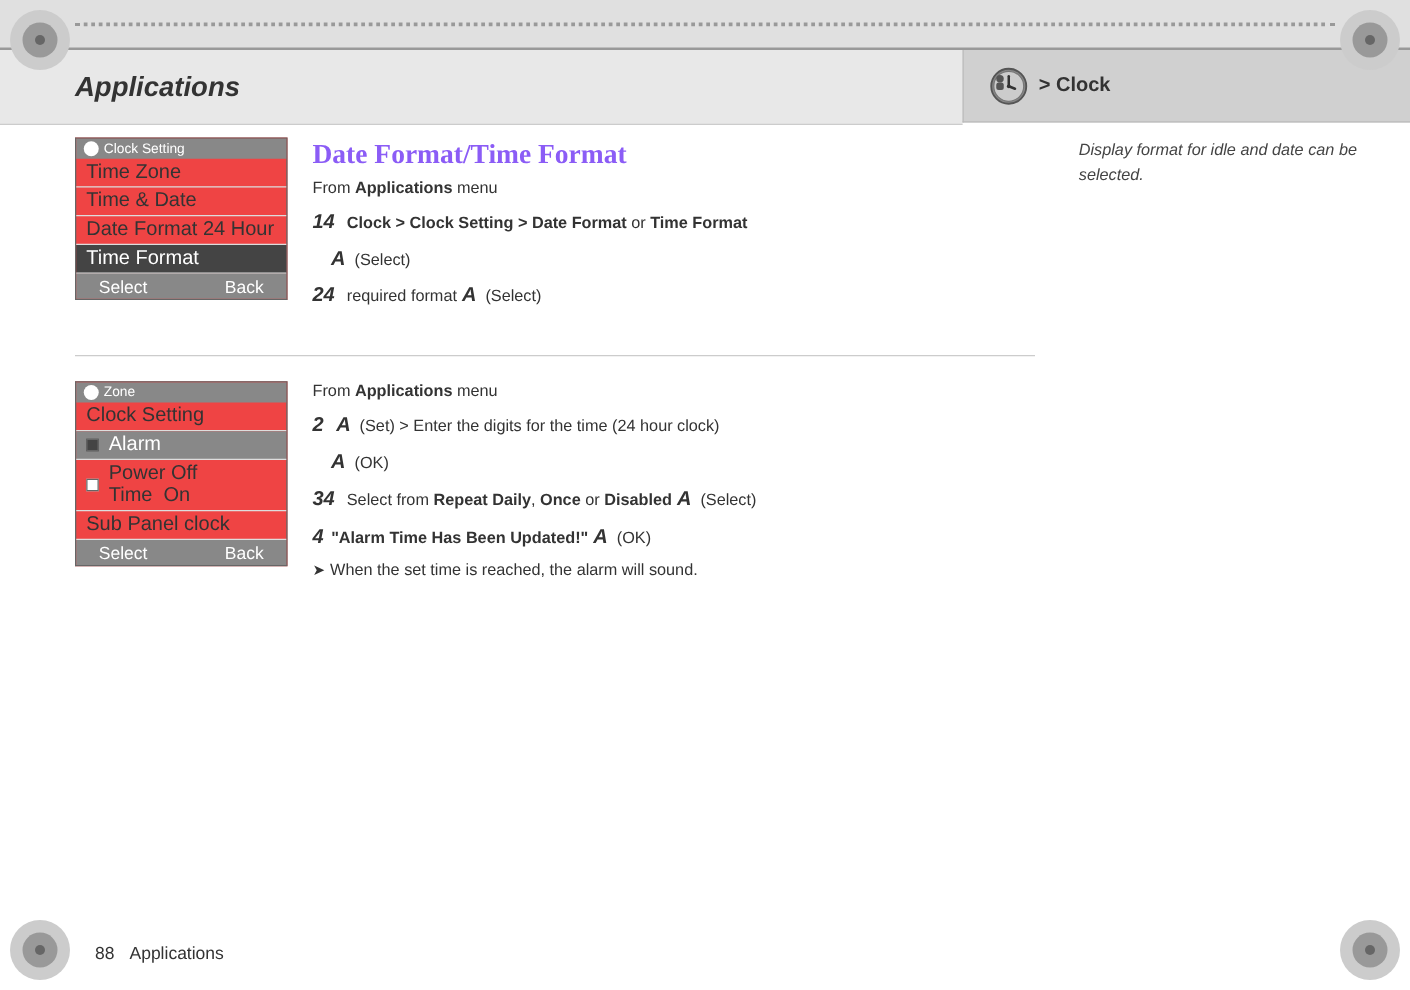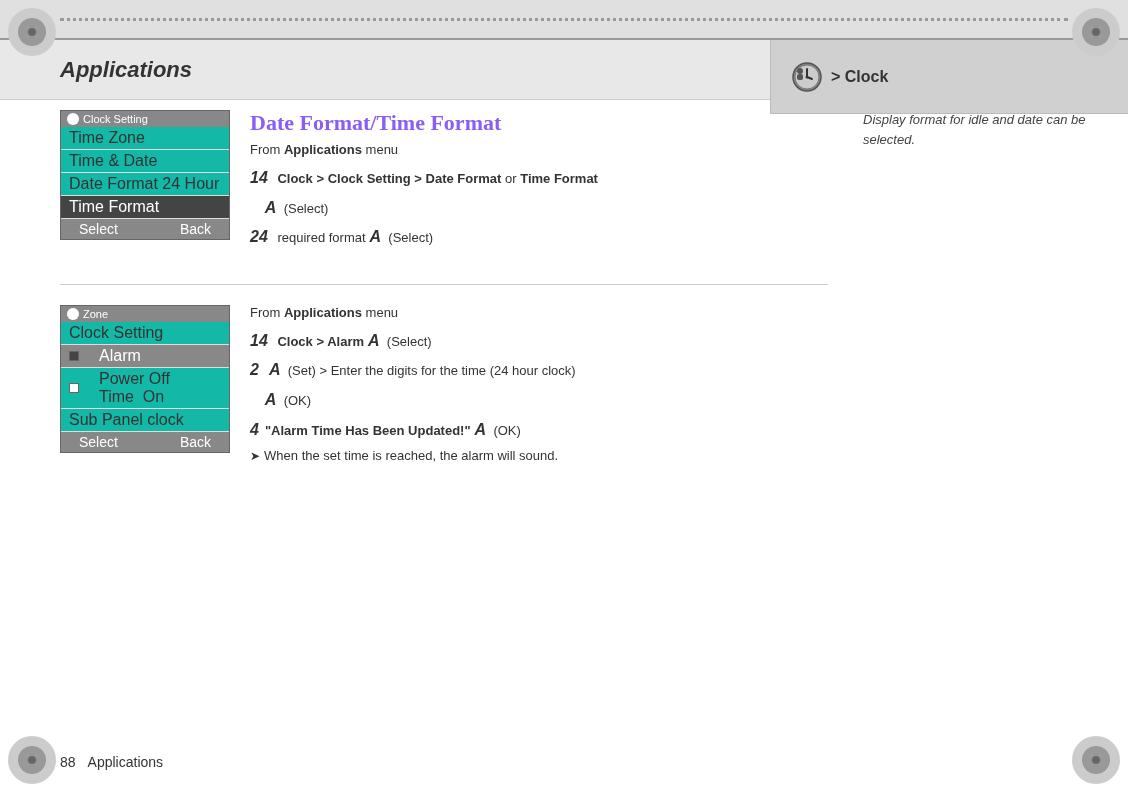--- a/index.html
+++ b/index.html
@@ -70,21 +70,21 @@
       font-weight: bold;
       color: #333;
     }
 
     
     .header-right {
       position: absolute;
       top: 40px;
       left: 770px;
       right: 0;
-      height: 74px;
+      height: 58px;
       background: #d0d0d0;
       display: flex;
       align-items: center;
       padding-left: 20px;
       border-bottom: 1px solid #bbb;
       border-left: 1px solid #bbb;
     }
     .clock-icon {
       width: 32px;
       height: 32px;
@@ -173,21 +173,21 @@
     .step-a {
       font-size: 16px;
       font-weight: bold;
       font-style: italic;
       margin-left: 4px;
     }
 
     
     .phone-screen {
       border: 1px solid #666;
-      background: #14b8a6;
+      background: #ef4444;
       font-size: 11px;
       font-family: Arial, sans-serif;
     }
 
     .phone-header {
       background: #888;
       color: #fff;
       padding: 2px 6px;
       font-size: 11px;
       display: flex;
@@ -224,39 +224,39 @@
       display: flex;
       justify-content: space-between;
       padding: 2px 18px;
       font-size: 14px;
       color: #fff;
     }
 
     .phone-row-with-check {
       display: flex;
       align-items: center;
-      gap: 20px;
+      gap: 8px;
     }
 
     .check-box {
       width: 10px; height: 10px;
       border: 1px solid #666;
       background: #fff;
       flex-shrink: 0;
     }
 
     .check-box.checked {
       background: #444;
     }
 
     
     .page-footer {
       position: absolute;
       bottom: 0;
-      left: 0;
+      left: 16px;
       right: 0;
       height: 60px;
       display: flex;
       align-items: center;
       padding-left: 60px;
     }
 
     .page-num {
       font-size: 14px;
       color: #333;
@@ -374,28 +374,28 @@
           <div class="phone-footer">
             <span>Select</span>
             <span>Back</span>
           </div>
         </div>
       </div>
 
       <div class="section-text">
         <div class="from-line">From <b>Applications</b> menu</div>
         <div class="step-line">
-          <span class="step-num">14</span>
-          <b>Clock &gt; Alarm</b><span class="step-a">A</span>&nbsp;&nbsp;(Select)
-        </div>
-        <div class="step-line">
           <span class="step-num">2</span><span class="step-a">A</span>&nbsp;&nbsp;(Set) &gt; Enter the digits for the time (24 hour clock)
         </div>
         <div class="step-line">
           &nbsp;&nbsp;&nbsp;<span class="step-a">A</span>&nbsp;&nbsp;(OK)
+        </div>
+        <div class="step-line">
+          <span class="step-num">34</span>
+          Select from <b>Repeat Daily</b>, <b>Once</b> or <b>Disabled</b><span class="step-a">A</span>&nbsp;&nbsp;(Select)
         </div>
         <div class="step-line">
           <span class="step-num">4</span><b>"Alarm Time Has Been Updated!"</b><span class="step-a">A</span>&nbsp;&nbsp;(OK)
         </div>
         <div class="step-line">
           <span class="arrow-symbol">➤</span>When the set time is reached, the alarm will sound.
         </div>
       </div>
     </div>
 

